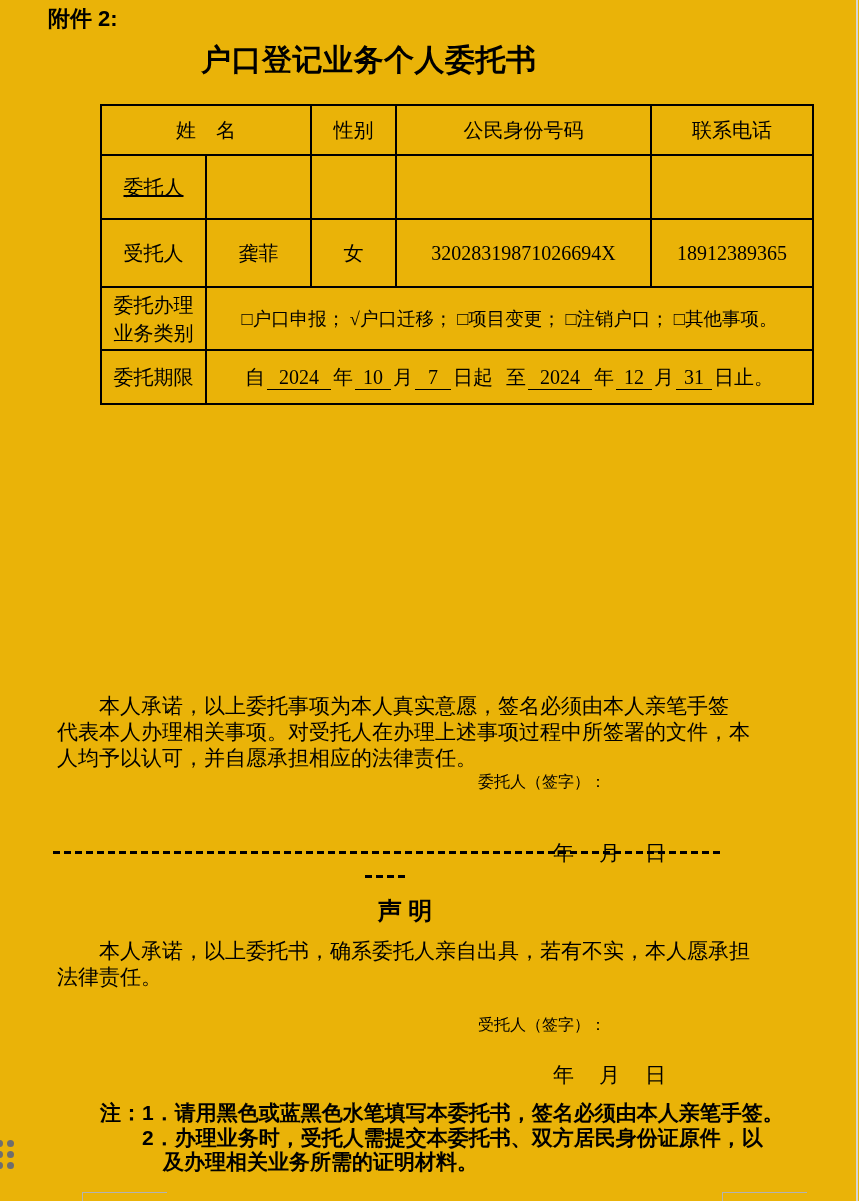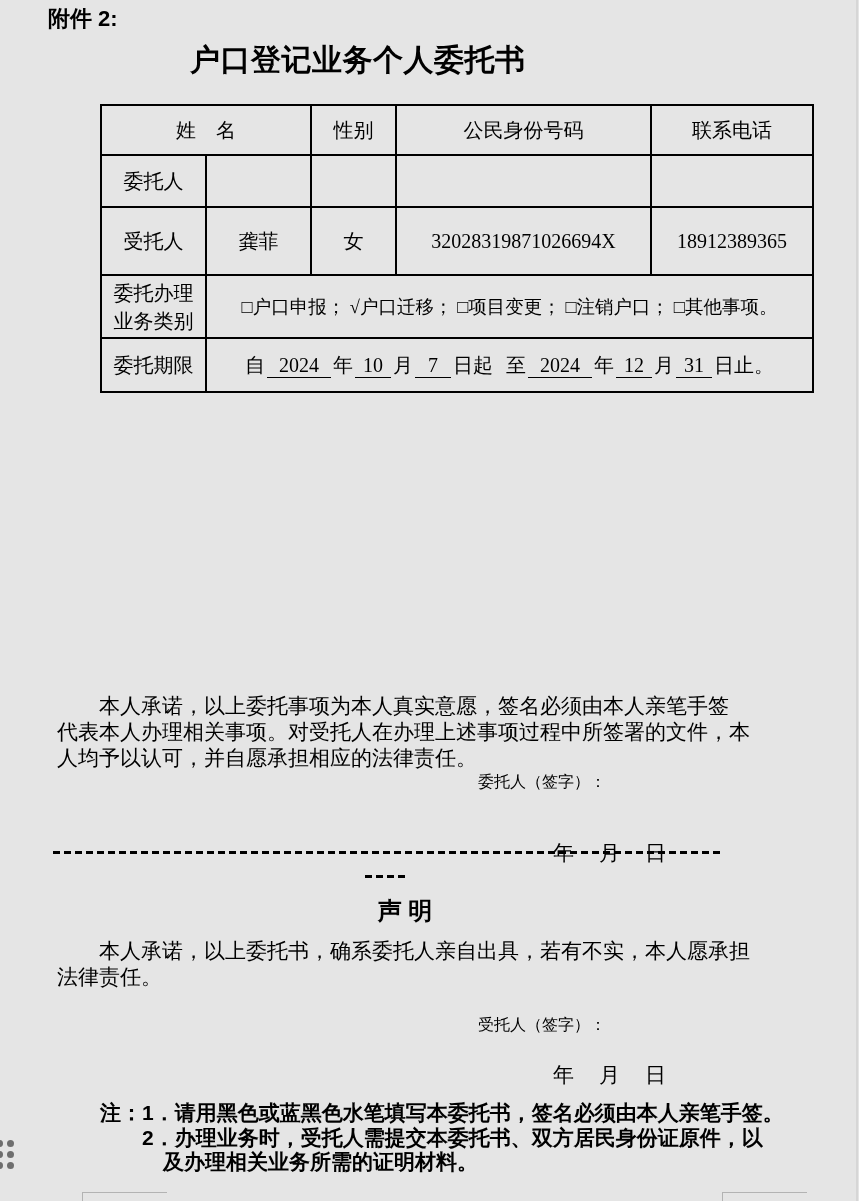--- a/index.html
+++ b/index.html
@@ -1,34 +1,34 @@
 <!DOCTYPE html>
 <html><head>
 <meta charset="utf-8">
 <style>
   html,body{margin:0;padding:0;background:#fff;}
   .page{
-    position:relative;width:859px;height:1201px;background:#e5e5e5;overflow:hidden;
+    position:relative;width:859px;height:1201px;background:#eab308;overflow:hidden;
     font-family:"Liberation Serif","DejaVu Serif",serif;color:#000;
   }
   .attachment{
     position:absolute;left:48px;top:4px;font-size:22px;font-weight:600;
     font-family:"Liberation Sans","DejaVu Sans",sans-serif;white-space:pre;
   }
   .title{
-    position:absolute;left:190px;top:40px;margin:0;font-size:30px;font-weight:700;
+    position:absolute;left:201px;top:40px;margin:0;font-size:30px;font-weight:700;
     font-family:Liberation Mono, monospace;white-space:pre;letter-spacing:.5px;
   }
   table.form{
     position:absolute;left:100px;top:104px;width:712px;border-collapse:collapse;
     table-layout:fixed;border:1px solid #a16207;font-size:20px;
   }
   table.form td{border:2px solid #000;text-align:center;vertical-align:middle;padding:2px 4px;}
   tr.r-head{height:50px;}
-  tr.r-principal{height:52px;}
+  tr.r-principal{height:64px;text-decoration:underline;}
   tr.r-trustee{height:68px;font-family:Liberation Serif, serif;}
   tr.r-business{height:63px;}
   tr.r-matters{height:283px;}
   tr.r-period{height:54px;}
   td.pre{white-space:pre-line;line-height:1.4;}
   td.leftcell{text-align:left;padding-left:22px;border-radius:23px;}
   td.options{font-size:18.5px;white-space:nowrap;overflow:visible;}
   .period-cell span{margin:0 1px;}
   .u{display:inline-block;border-bottom:1.6px solid #000;text-align:center;padding:0 8px;min-width:20px;}
   .u.wide{padding:0 12px;}

